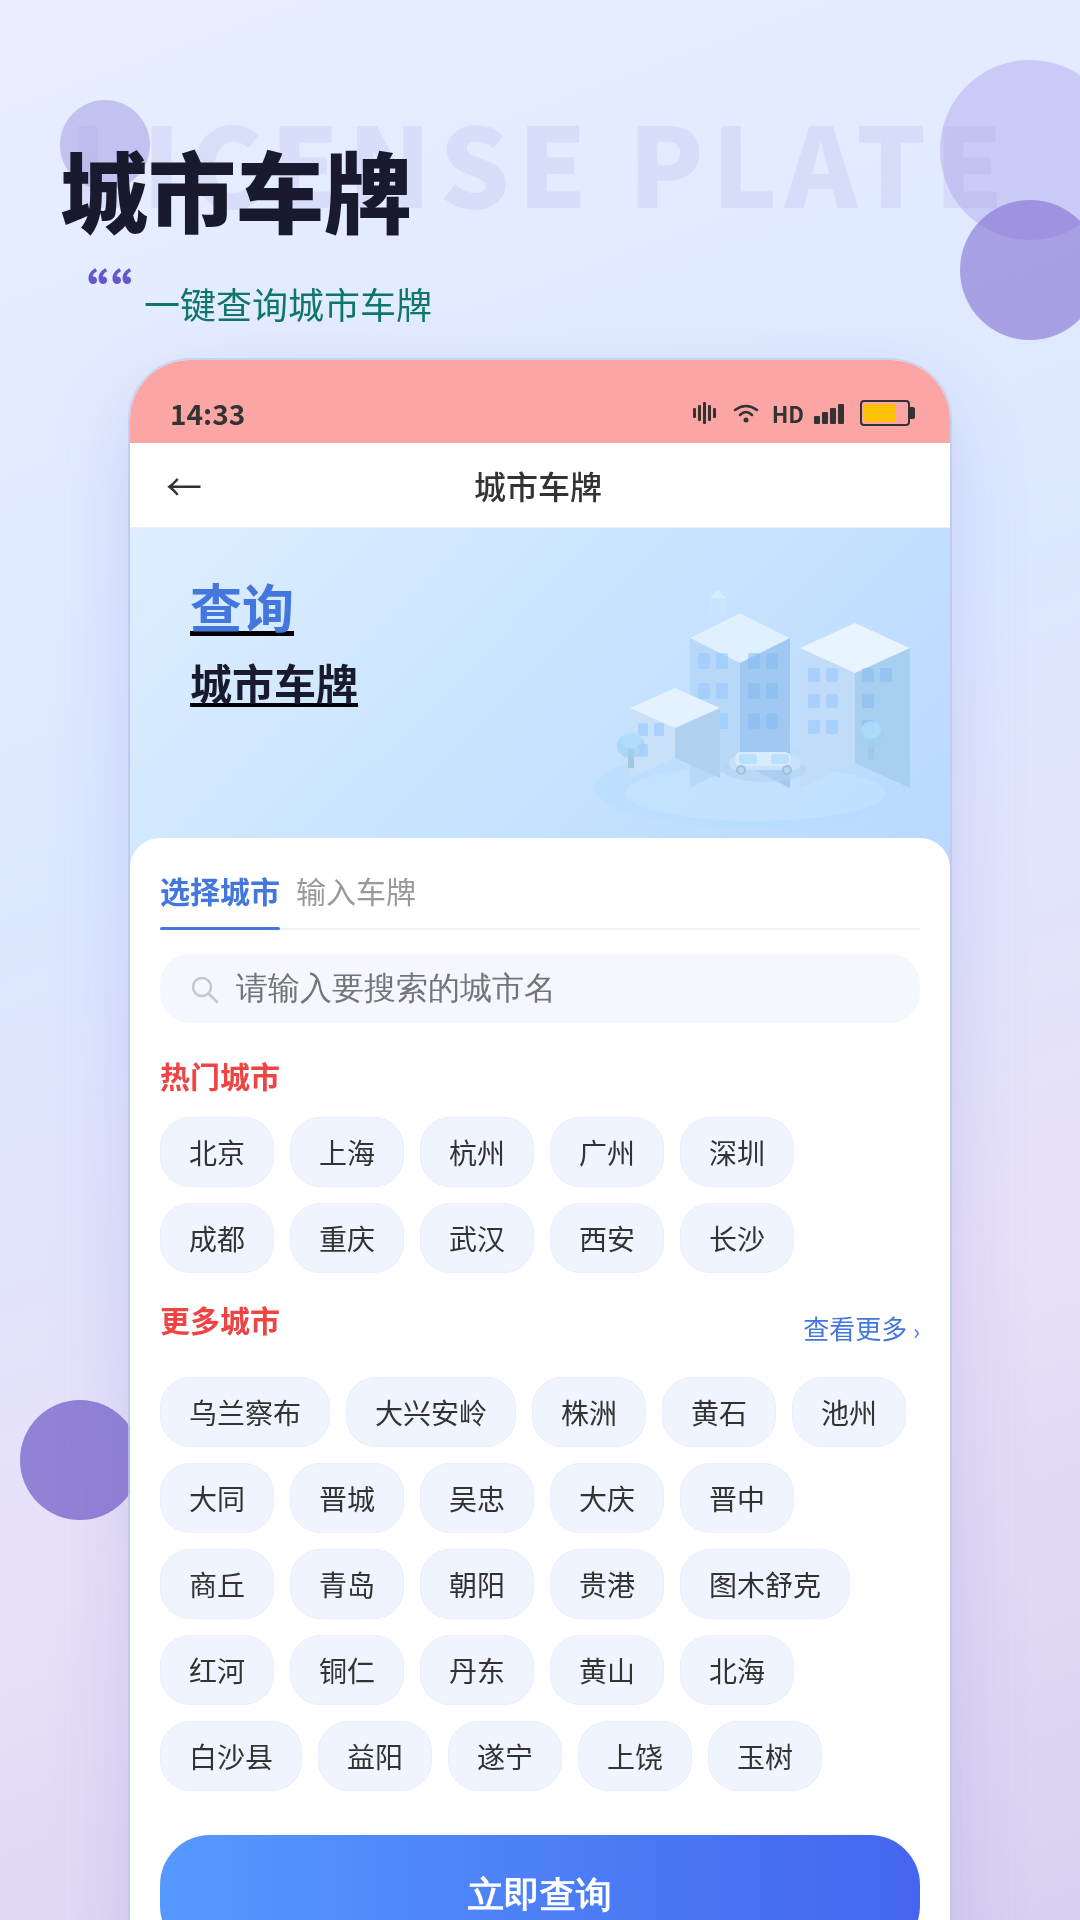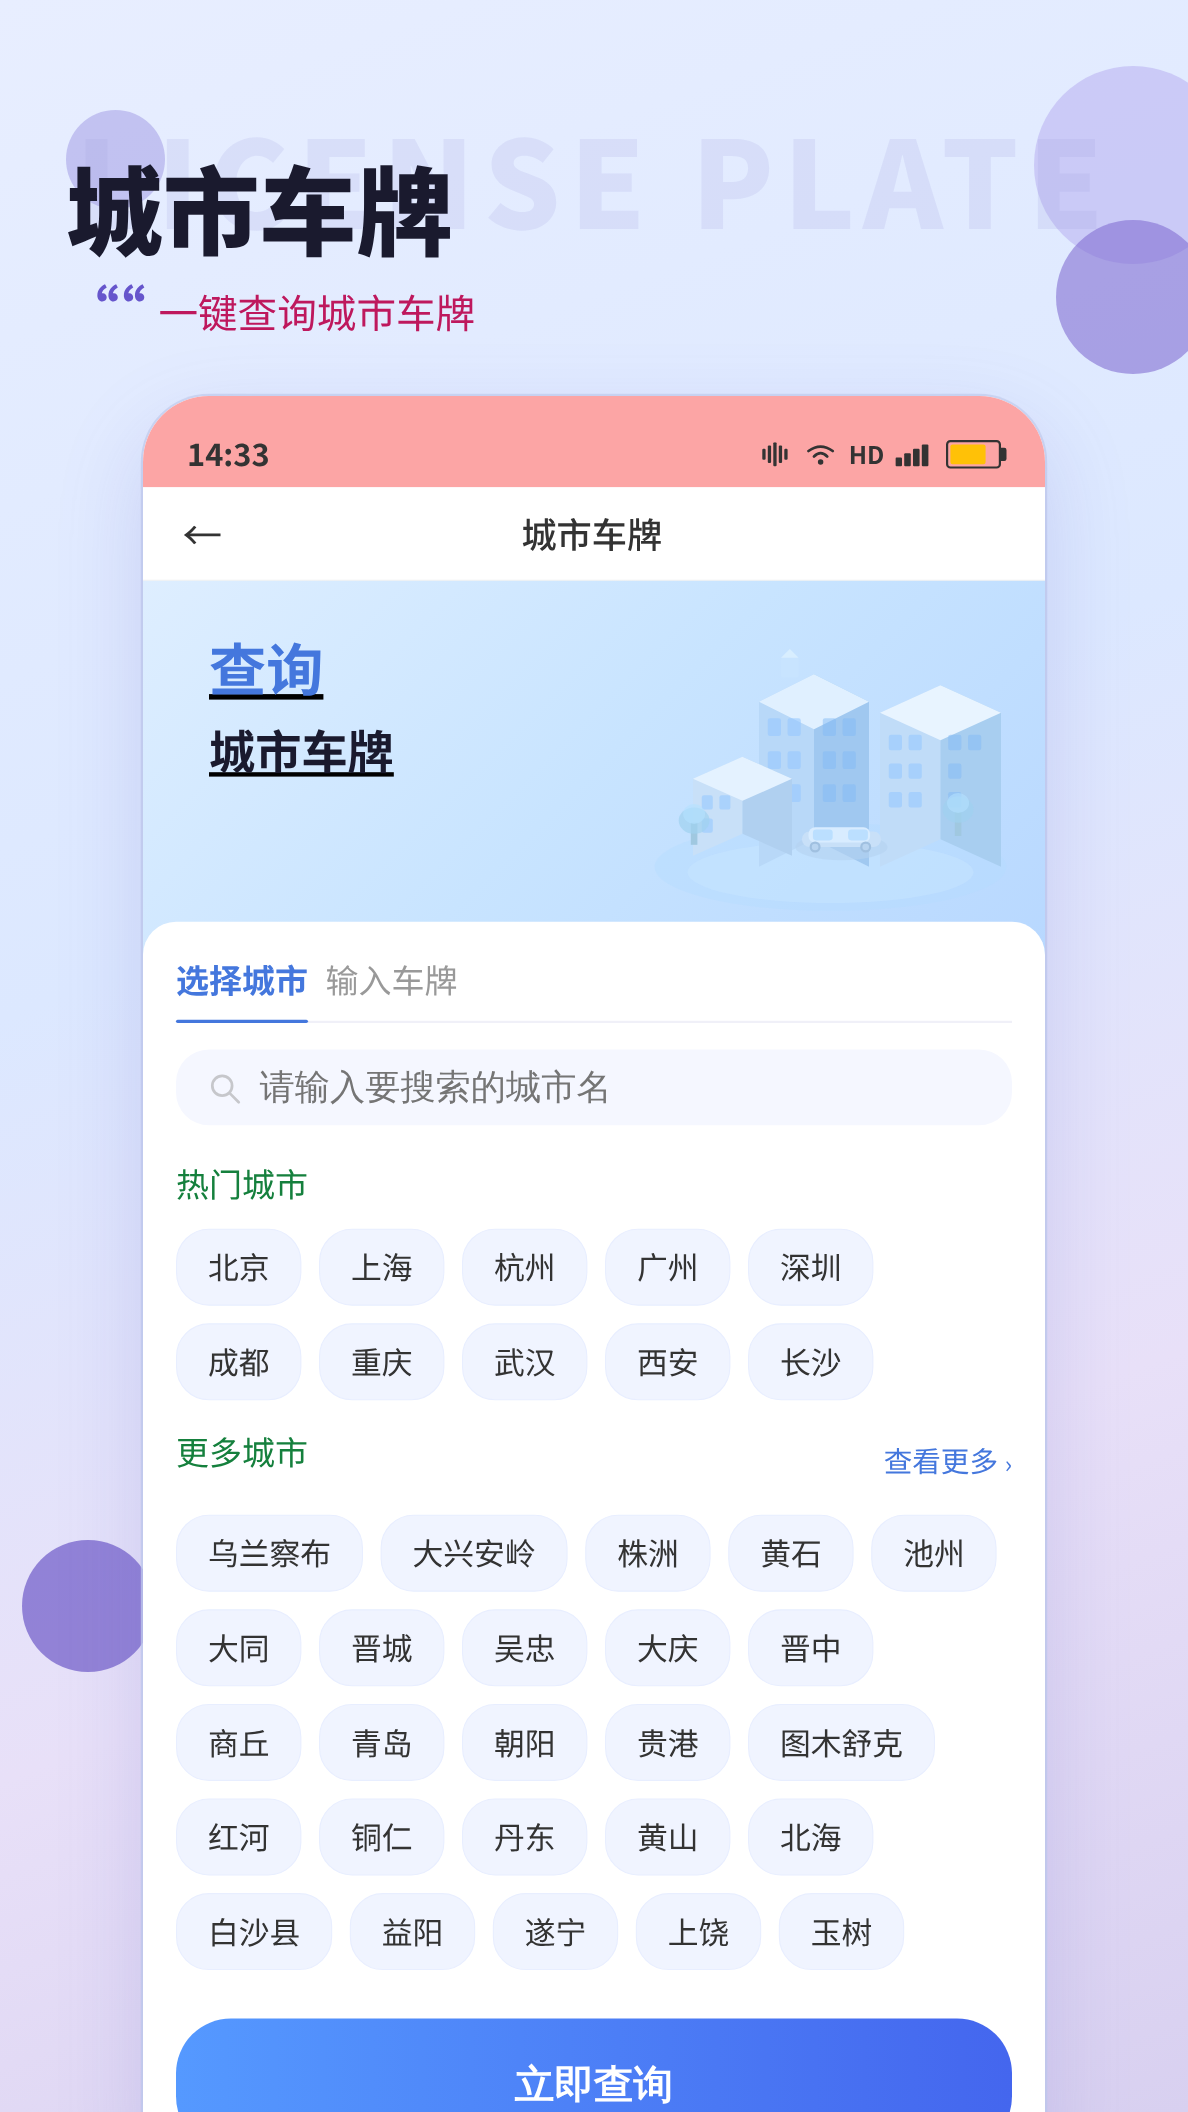--- a/index.html
+++ b/index.html
@@ -86,22 +86,23 @@
     }
     .quote-mark {
       font-size: 48px;
       color: #6655cc;
       font-weight: 900;
       line-height: 1;
       margin-top: -8px;
     }
     .subtitle-text {
       font-size: 36px;
-      color: #be185d;
+      color: #0f766e;
       font-weight: 400;
+      margin-top: 20px;
     }
 
     
     .phone-mockup {
       position: absolute;
       top: 360px;
       left: 130px;
       right: 130px;
       background: rgba(255, 255, 255, 0.85);
       border-radius: 60px;
@@ -261,22 +262,22 @@
       border: none;
       background: transparent;
       font-size: 32px;
       color: #999;
       outline: none;
     }
 
     
     .section-title {
       font-size: 30px;
-      font-weight: 400;
-      color: #15803d;
+      font-weight: 700;
+      color: #ef4444;
       margin-bottom: 20px;
     }
     .section-header {
       display: flex;
       justify-content: space-between;
       align-items: center;
       margin-bottom: 20px;
     }
     .view-more {
       font-size: 26px;

